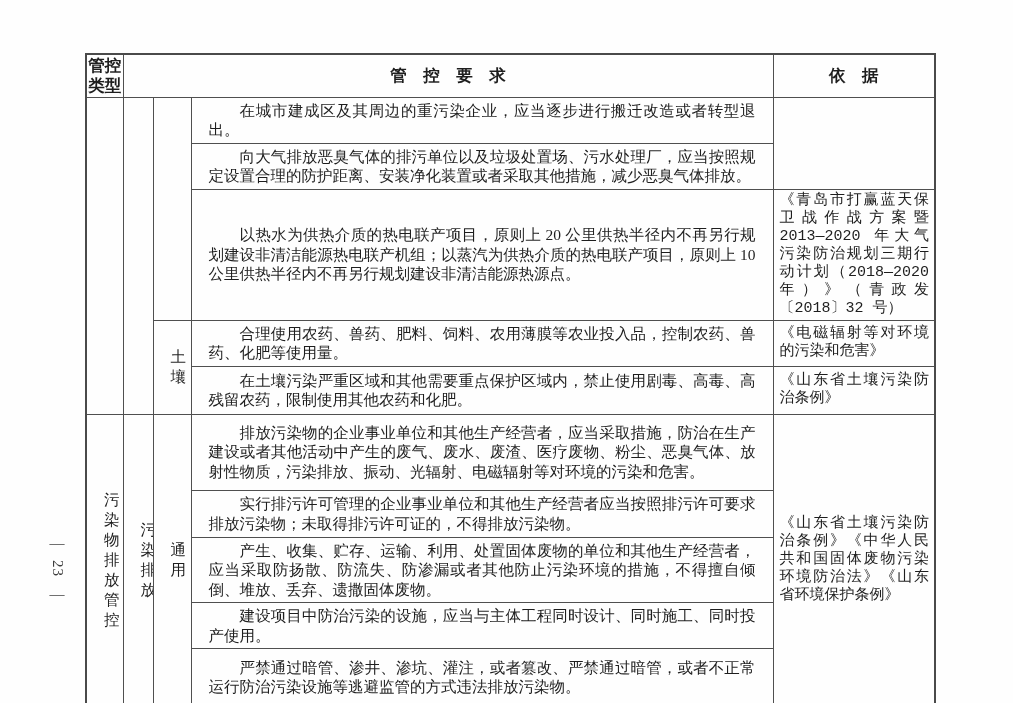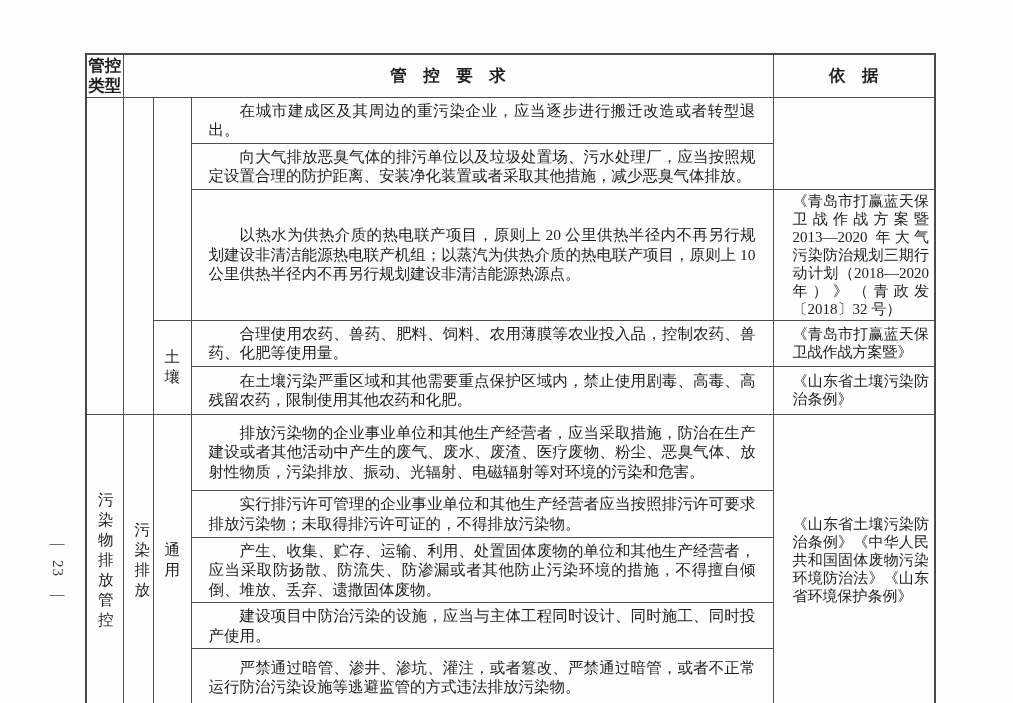--- a/index.html
+++ b/index.html
@@ -43,27 +43,28 @@
     font-size:15.5px;
     line-height:19.5px;
     text-align:justify;
     padding:3px 17px;
   }
   td.req .p{text-indent:2em;}
   td.basis{
     font-size:15px;
     line-height:18px;
     text-align:justify;
-    padding:2px 5px 2px 19px;
+    padding:2px 5px 2px 6px;
+    font-family:Liberation Mono, monospace;
   }
   td.label-cell{
     text-align:right;
     font-size:15.5px;
     line-height:20px;
-    padding:0 11px;
+    padding:0 17px;
     word-break:break-all;
   }
 </style>
 </head>
 <body>
 
 <div class="page">
 
   <div class="page-no">
     <span class="dash">—</span>
@@ -109,21 +110,21 @@
             <div class="p">以热水为供热介质的热电联产项目，原则上 20 公里供热半径内不再另行规划建设非清洁能源热电联产机组；以蒸汽为供热介质的热电联产项目，原则上 10 公里供热半径内不再另行规划建设非清洁能源热源点。</div>
           </td>
       <td class="basis">《青岛市打赢蓝天保卫战作战方案暨 2013—2020 年大气污染防治规划三期行动计划（2018—2020 年）》（青政发〔2018〕32 号）</td>
     </tr>
 
     <tr style="height:39px">
       <td rowspan="2" class="label-cell">土壤</td>
       <td class="req">
             <div class="p">合理使用农药、兽药、肥料、饲料、农用薄膜等农业投入品，控制农药、兽药、化肥等使用量。</div>
           </td>
-      <td class="basis">《青岛市打赢蓝天保卫战作战方案暨》</td>
+      <td class="basis">《电磁辐射等对环境的污染和危害》</td>
     </tr>
 
     <tr style="height:48px">
       <td class="req">
             <div class="p">在土壤污染严重区域和其他需要重点保护区域内，禁止使用剧毒、高毒、高残留农药，限制使用其他农药和化肥。</div>
           </td>
       <td class="basis">《山东省土壤污染防治条例》</td>
     </tr>
 
     <tr style="height:76px">

